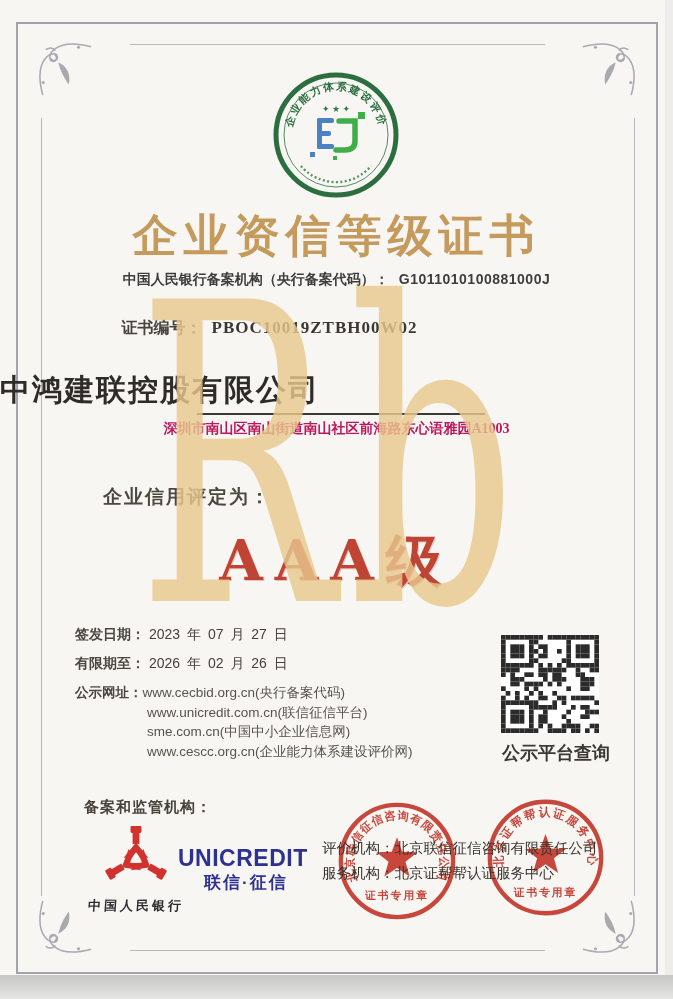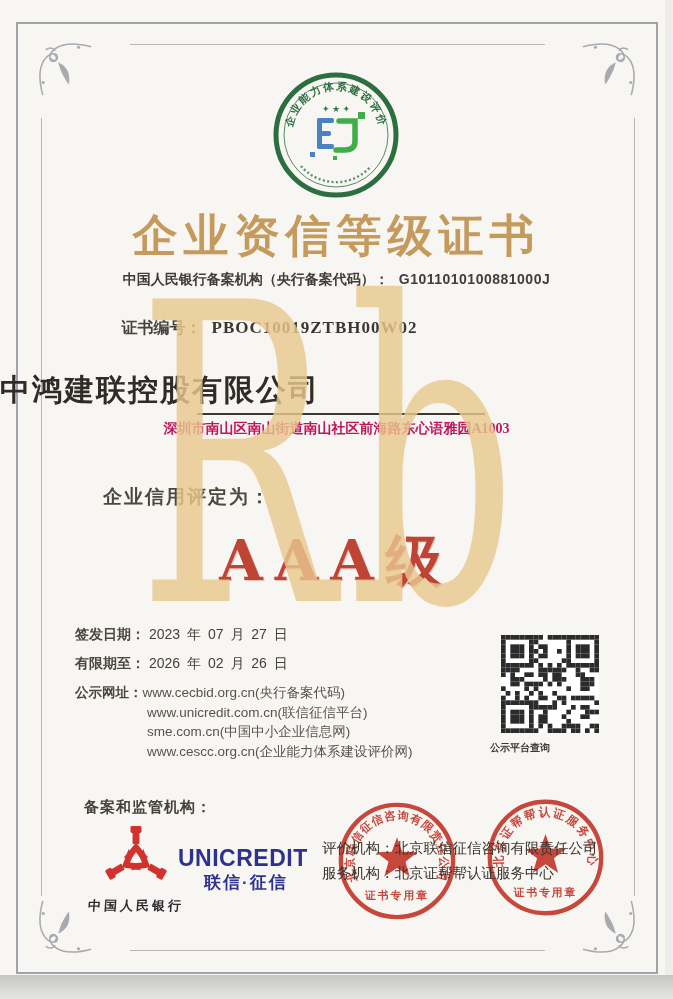--- a/index.html
+++ b/index.html
@@ -58,22 +58,22 @@
   .info-label{font-family:"Liberation Serif",serif;font-weight:600;}
   .info-value{margin-left:4px;word-spacing:3px;color:#45413a;}
   .il-issue{top:626px;}
   .il-valid{top:655px;}
   .il-pub{top:684px;font-size:13.5px;}
   .url{color:#57534c;}
   .url-extra{position:absolute;left:147px;font-size:13.5px;color:#57534c;z-index:2;}
   .ue-1{top:704px;} .ue-2{top:723px;} .ue-3{top:743px;}
 
   .qr-box{position:absolute;left:501px;top:635px;width:98px;height:98px;z-index:2;background:#fff;}
-  .qr-caption{position:absolute;left:490px;top:741px;width:120px;text-align:left;
-    font-family:"Liberation Serif",serif;font-size:10px;font-weight:600;color:#3c3933;z-index:2;}
+  .qr-caption{position:absolute;left:490px;top:741px;width:120px;text-align:right;
+    font-family:"Liberation Serif",serif;font-size:18px;font-weight:600;color:#3c3933;z-index:2;}
 
   .regulator-label{position:absolute;left:84px;top:798px;font-family:"Liberation Serif",serif;
     font-size:15px;font-weight:700;letter-spacing:1px;color:#47423b;z-index:2;}
   .pboc{position:absolute;left:97px;top:822px;width:78px;height:74px;z-index:2;}
   .bank-name{position:absolute;left:84px;top:897px;width:104px;text-align:center;
     font-family:"Liberation Serif",serif;font-size:13px;font-weight:700;letter-spacing:3px;
     color:#2e2b30;transform:skewX(-4deg);z-index:2;}
   .brand-en{position:absolute;left:178px;top:845px;font-size:23px;font-weight:900;
     letter-spacing:.5px;color:#2d3190;z-index:2;font-family:"Liberation Sans",sans-serif;}
   .brand-cn{position:absolute;left:204px;top:871px;font-size:17px;font-weight:800;

